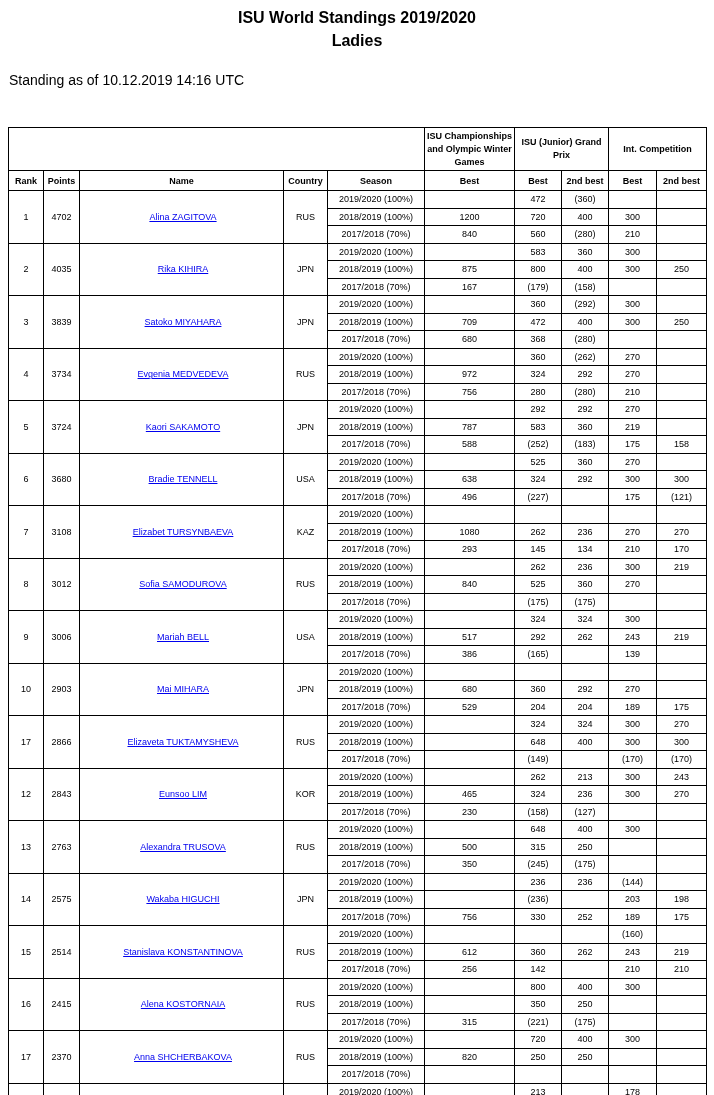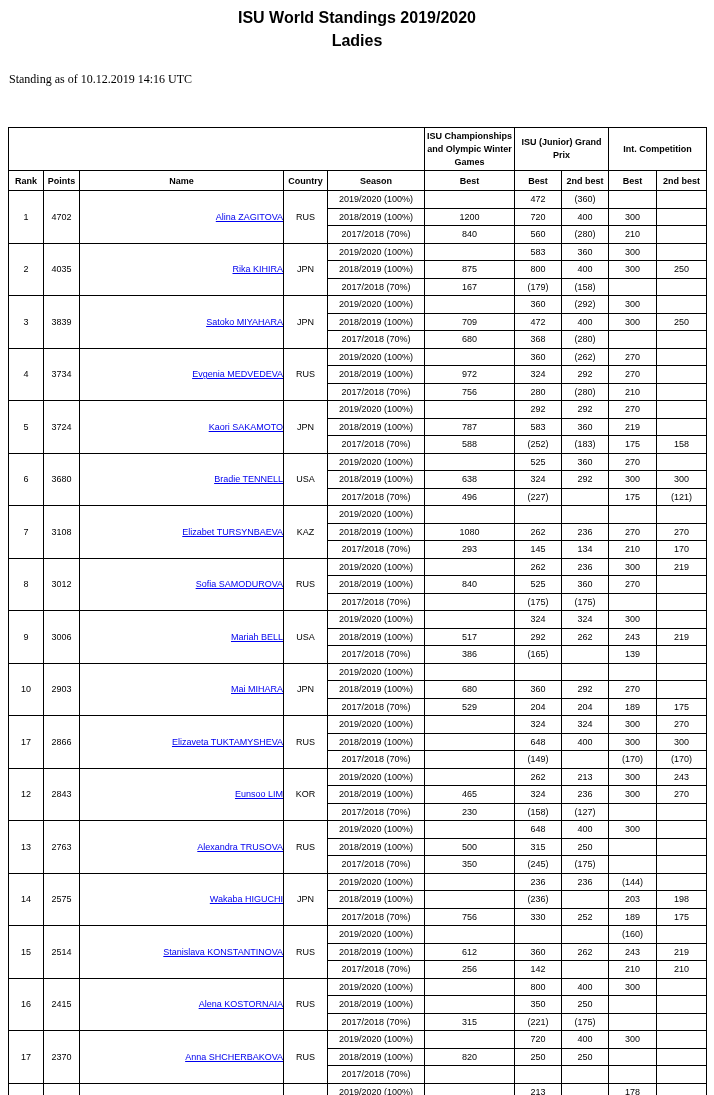--- a/index.html
+++ b/index.html
@@ -1,28 +1,28 @@
 <!DOCTYPE html>
 <html><head>
 <meta charset="utf-8">
 <style>
   html, body { margin:0; padding:0; background:#fff; }
   body { width:714px; height:1095px; font-family:"Liberation Sans", sans-serif; color:#000; position:relative; overflow:hidden; }
   .title { position:absolute; left:0; width:714px; text-align:center; font-weight:bold; font-size:16px; }
   .t1 { top:9px; }
   .t2 { top:32px; }
-  .standing { position:absolute; left:9px; top:72px; font-size:12px;font-family:Liberation Serif, serif; }
+  .standing { position:absolute; left:9px; top:72px; font-size:14px; }
   table { position:absolute; left:8px; top:87px; border-collapse:collapse; font-size:9px; table-layout:fixed; }
   td, th { border:1px solid #000; padding:0; text-align:center; vertical-align:middle; }
   th { font-weight:bold; font-size:9px; }
   .grp th { height:42px; line-height:13px; }
   .hdr th { height:19px; }
   .blank { border:none; border-bottom:1px solid #000; }
   td { height:16.5px; line-height:16px; }
-  td.name { text-align:right; padding-left:3px; }
+  td.name { text-align:center; padding-left:3px; }
   a { color:#0000ee; text-decoration:underline; }
   table { border:1.5px solid #000;margin-top:40px; }
   tr.athlete-end td { border-bottom:1.5px solid #000; }
 </style>
 </head>
 <body>
 
 <div class="title t1">ISU World Standings 2019/2020</div>
 <div class="title t2">Ladies</div>
 <div class="standing">Standing as of 10.12.2019 14:16 UTC</div>

